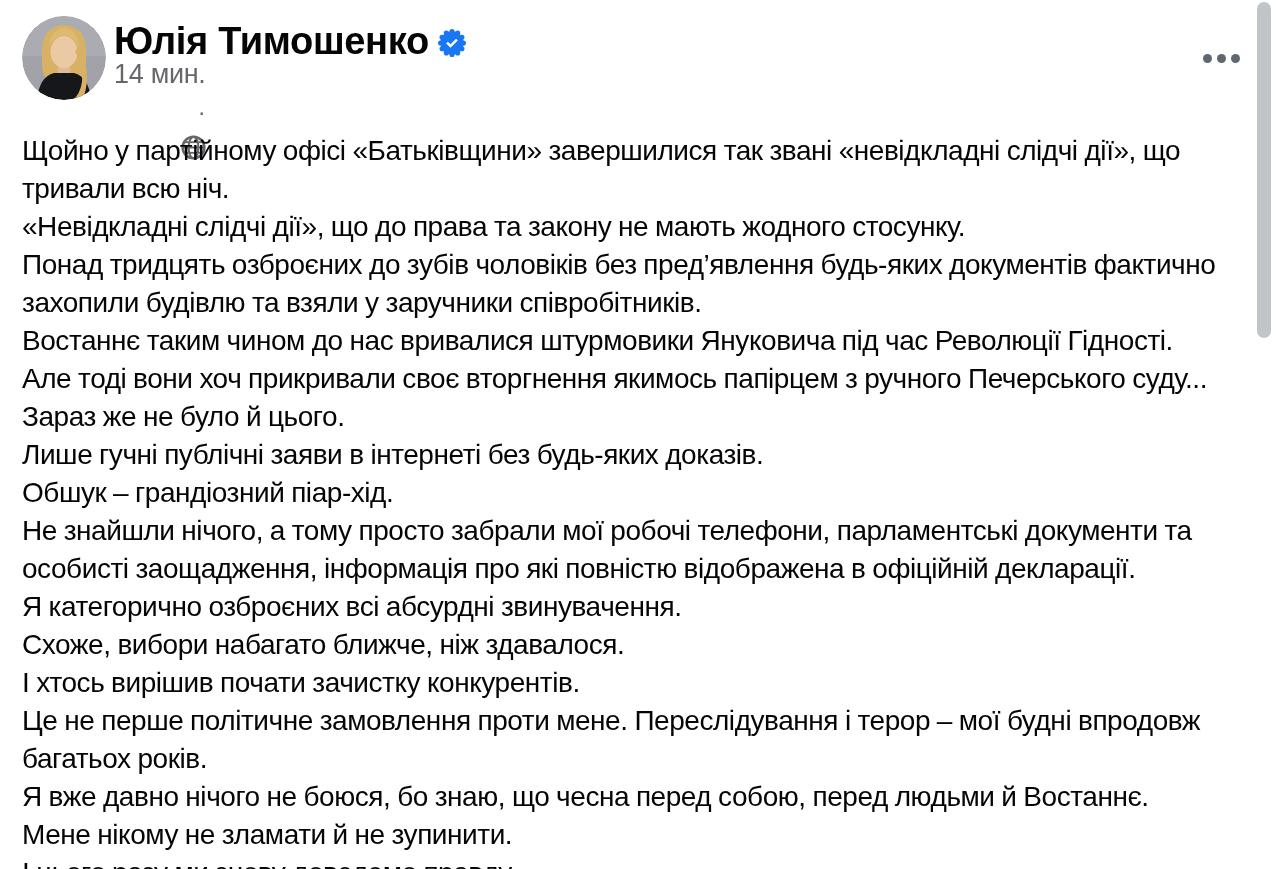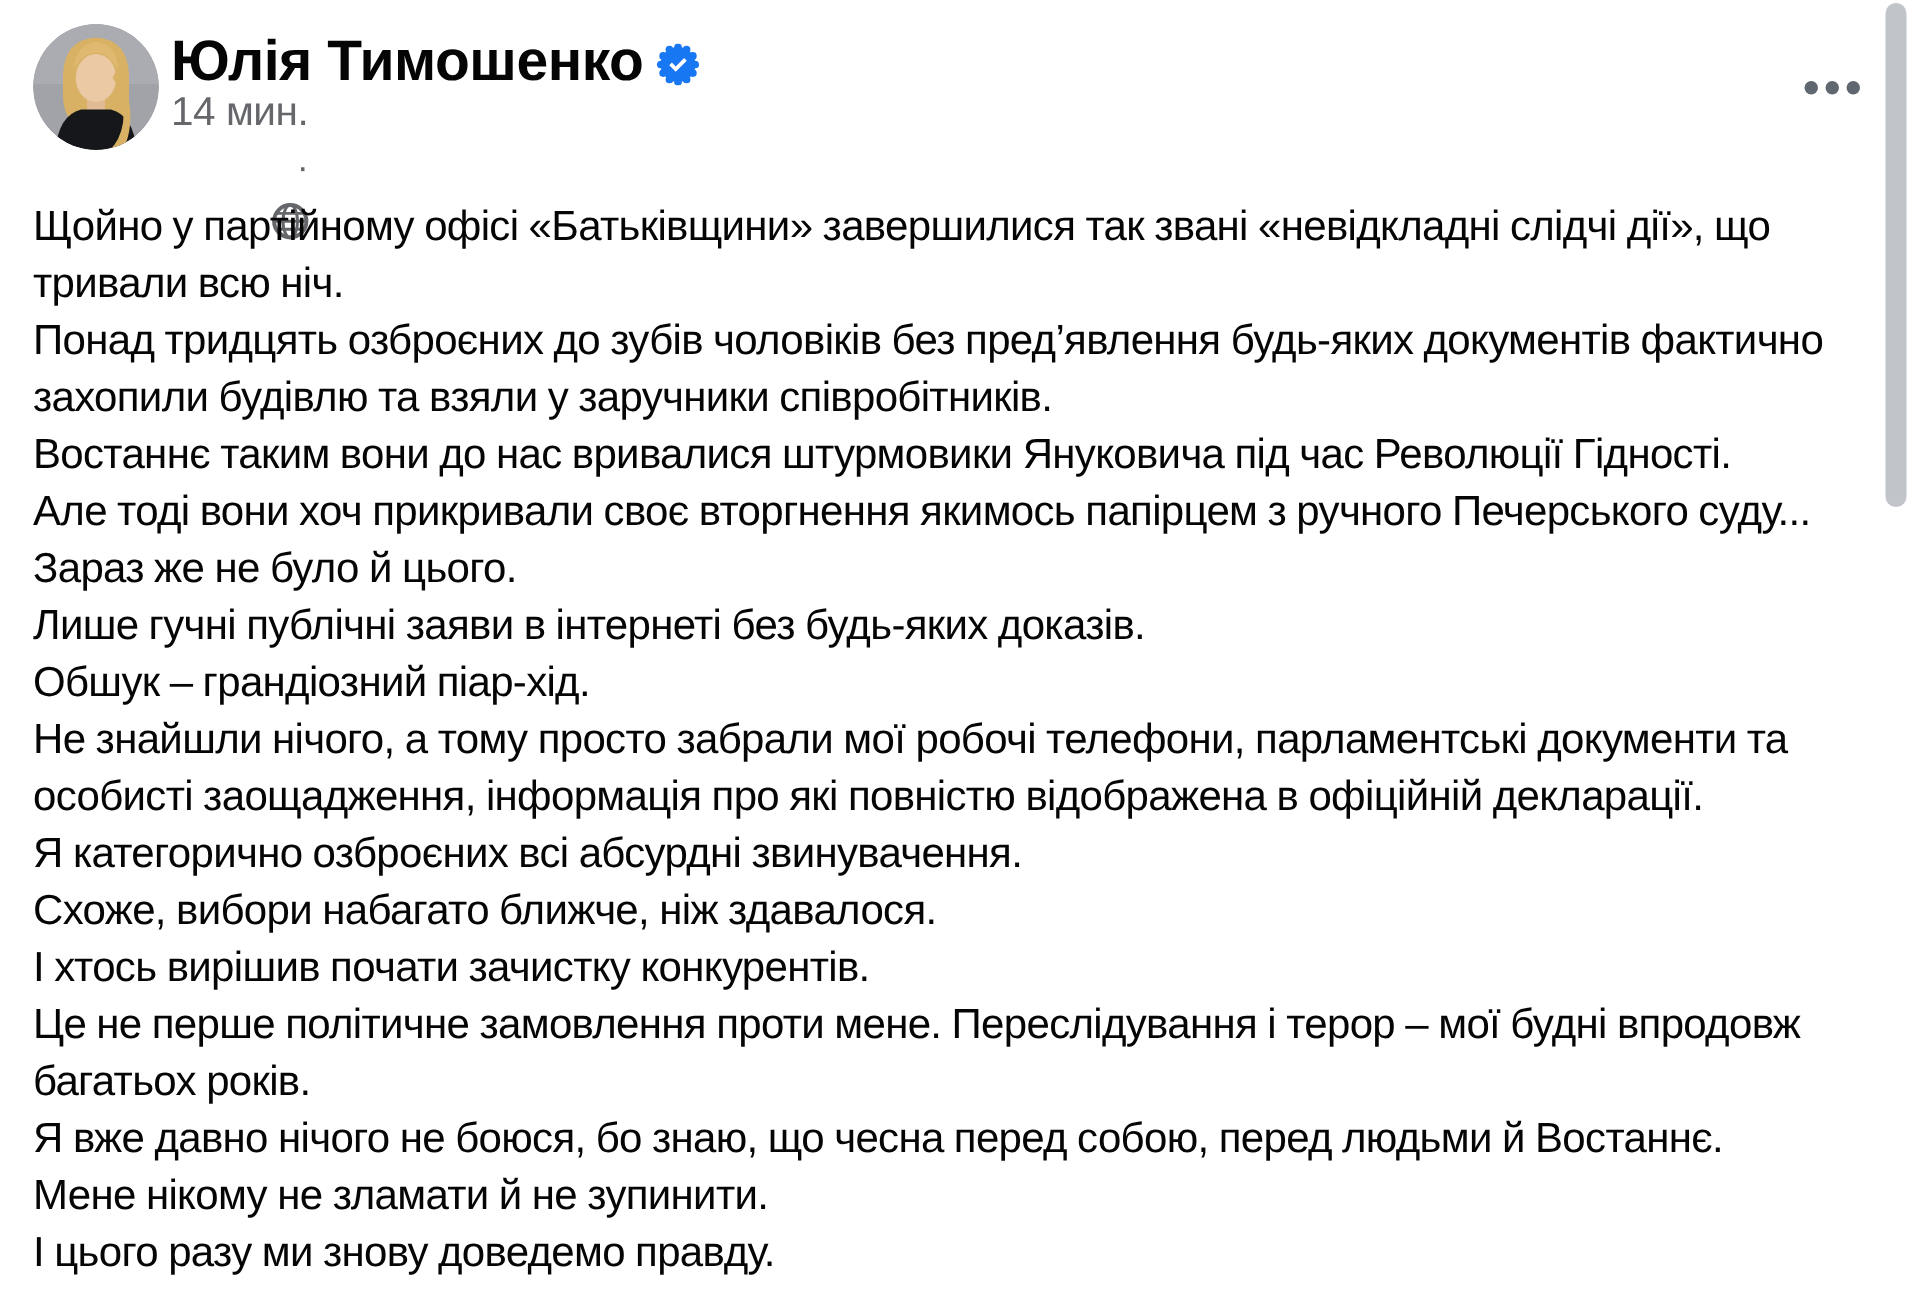--- a/index.html
+++ b/index.html
@@ -134,22 +134,23 @@
     <button class="more-btn" aria-label="More options">
       <span class="dot"></span>
       <span class="dot"></span>
       <span class="dot"></span>
     </button>
 
   </div>
 
   <div class="content" style="color: rgb(5, 5, 5); margin-top: 27px;">
       <div class="para">Щойно у партійному офісі «Батьківщини» завершилися так звані «невідкладні слідчі дії», що тривали всю ніч.</div>
+      <div class="para">«Невідкладні слідчі дії», що до права та закону не мають жодного стосунку.</div>
       <div class="para">Понад тридцять озброєних до зубів чоловіків без пред’явлення будь-яких документів фактично захопили будівлю та взяли у заручники співробітників.</div>
-      <div class="para">Востаннє таким вони до нас вривалися штурмовики Януковича під час Революції Гідності.</div>
+      <div class="para">Востаннє таким чином до нас вривалися штурмовики Януковича під час Революції Гідності.</div>
       <div class="para">Але тоді вони хоч прикривали своє вторгнення якимось папірцем з ручного Печерського суду...</div>
       <div class="para">Зараз же не було й цього.</div>
       <div class="para">Лише гучні публічні заяви в інтернеті без будь-яких доказів.</div>
       <div class="para">Обшук – грандіозний піар-хід.</div>
       <div class="para">Не знайшли нічого, а тому просто забрали мої робочі телефони, парламентські документи та особисті заощадження, інформація про які повністю відображена в офіційній декларації.</div>
       <div class="para">Я категорично озброєних всі абсурдні звинувачення.</div>
       <div class="para">Схоже, вибори набагато ближче, ніж здавалося.</div>
       <div class="para">І хтось вирішив почати зачистку конкурентів.</div>
       <div class="para">Це не перше політичне замовлення проти мене. Переслідування і терор – мої будні впродовж багатьох років.</div>
       <div class="para">Я вже давно нічого не боюся, бо знаю, що чесна перед собою, перед людьми й Востаннє.</div>

